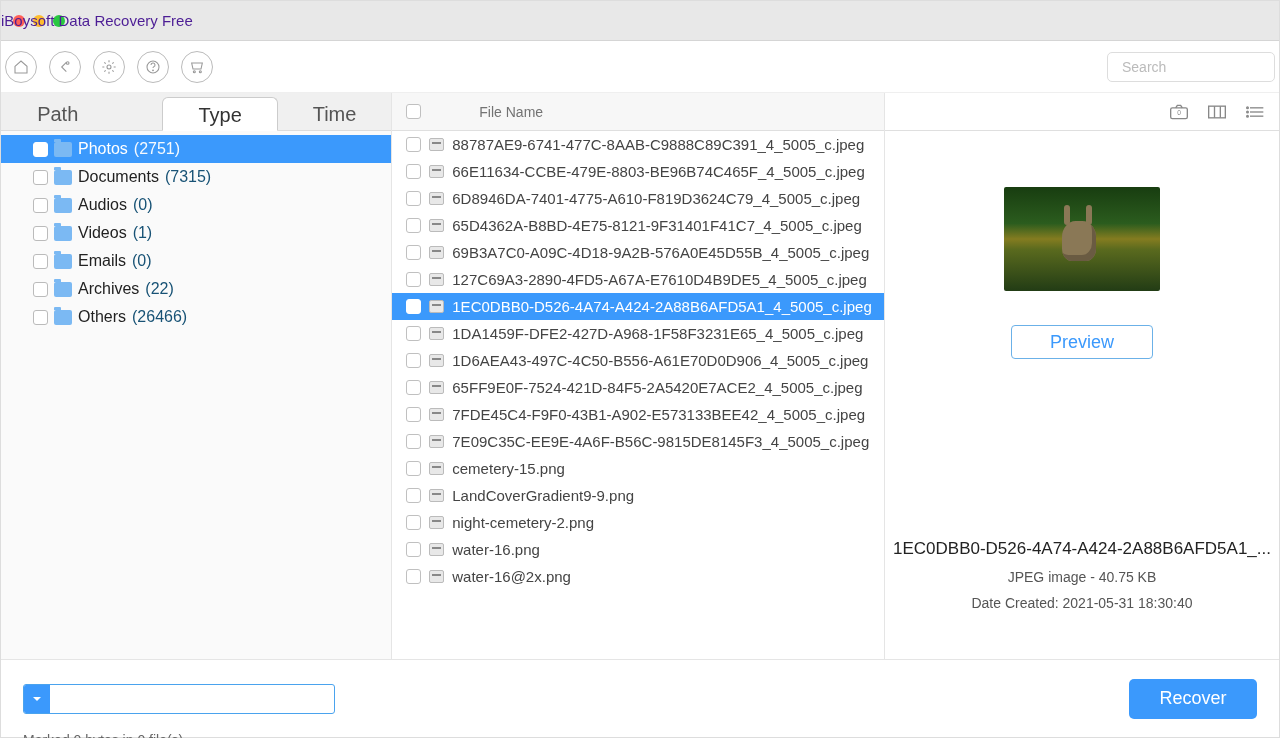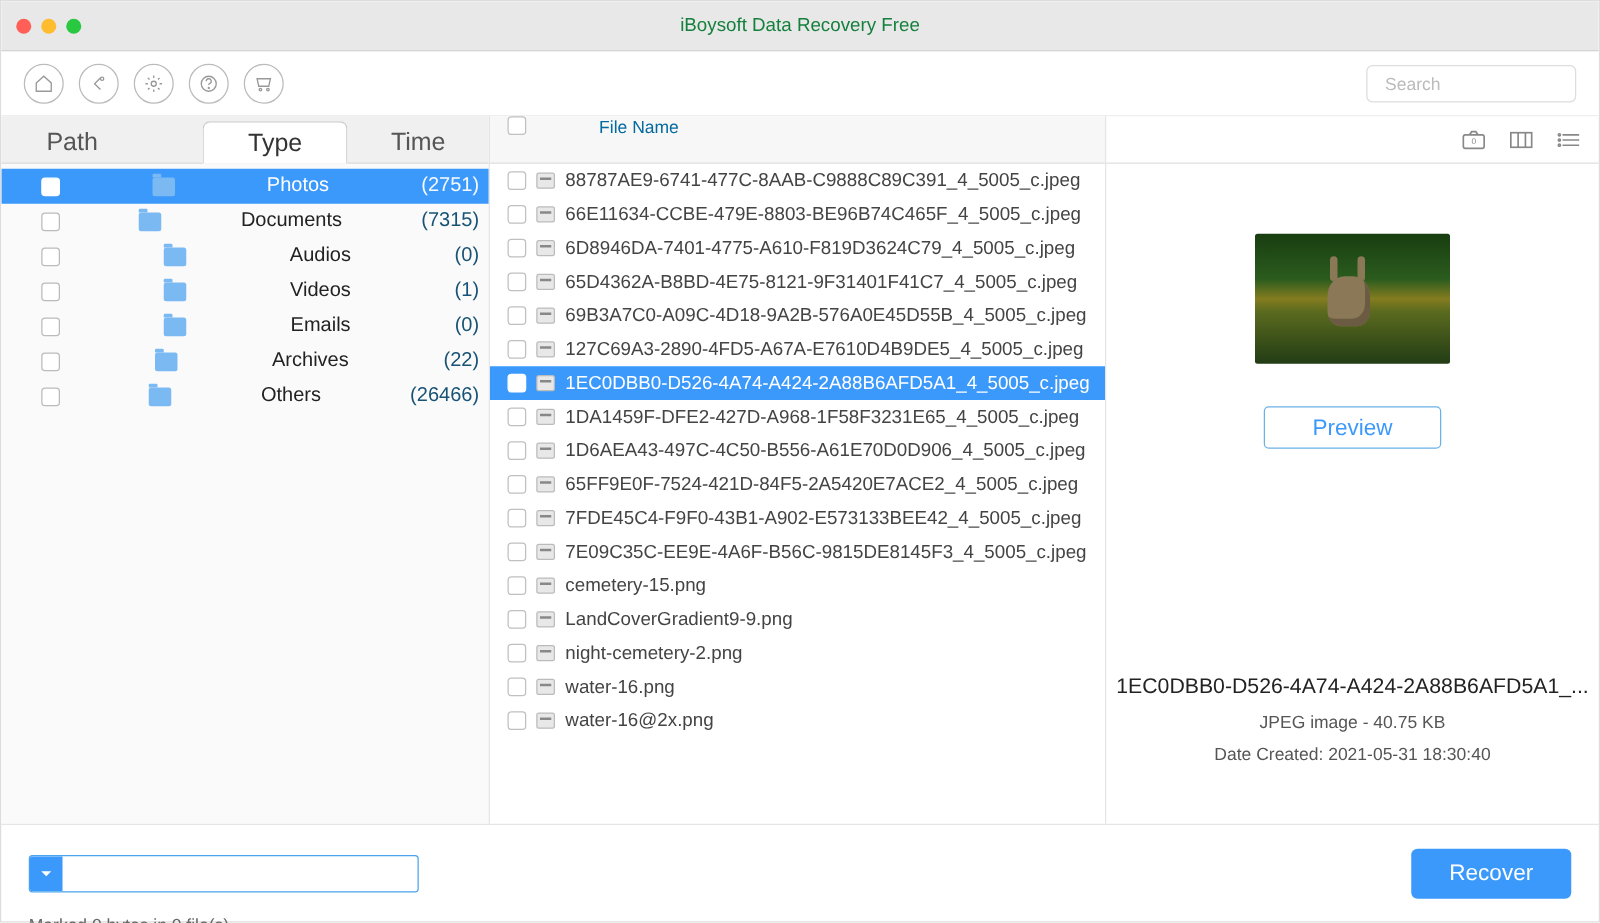--- a/index.html
+++ b/index.html
@@ -24,31 +24,31 @@
     border-bottom: 1px solid #d5d5d5;
     position: relative;
   }
   .traffic-lights { display: flex; gap: 8px; }
   .tl { width: 12px; height: 12px; border-radius: 50%; }
   .tl-red { background: #ff5f57; }
   .tl-yellow { background: #febc2e; }
   .tl-green { background: #28c840; }
   .title {
     position: absolute;
-    left: 0; right: 0; text-align: center;
+    left: 0; right: 0; 
     font-size: 15px;
-    color: #15803d;
+    color: #4c1d95;
     pointer-events: none;
   }
   .toolbar {
     height: 52px;
     background: #fff;
     display: flex;
     align-items: center;
-    padding: 0 18px;
+    padding: 0 4px;
     gap: 12px;
     border-bottom: 1px solid #efefef;
   }
   .tool-btn {
     width: 32px; height: 32px; border: 1.5px solid #bbb; border-radius: 50%;
     display: flex; align-items: center; justify-content: center;
     color: #999;
     cursor: pointer;
   }
   .tool-btn svg { width: 16px; height: 16px; stroke: #999; fill: none; stroke-width: 1.6; }
@@ -79,21 +79,21 @@
     border-top: 1px solid transparent;
   }
   .tab.active {
     background: #fff; border: 1px solid #ccc; border-bottom: 1px solid #fff;
     border-radius: 6px 6px 0 0; color: #333;
     position: relative; top: 1px; margin-left: 48px;
   }
   .category-list { flex: 1; overflow: auto; padding-top: 4px; }
   .cat-row {
     display: flex; align-items: center; height: 28px; padding: 0 8px 0 32px; gap: 6px;
-    cursor: pointer; font-size: 16px; justify-content: space-between;
+    cursor: pointer; font-size: 16px;
   }
   .cat-row.selected { background: #3b99fc; color: #fff; }
   .cat-row .chk {
     width: 15px; height: 15px; border: 1px solid #bbb; border-radius: 3px; background: #fff;
     flex-shrink: 0;
   }
   .cat-row.selected .chk { border-color: #fff; }
   .folder-ico {
     width: 18px; height: 15px; background: #7bb9f3; border-radius: 2px; flex-shrink: 0;
     position: relative;
@@ -103,21 +103,21 @@
   }
   .cat-count { color: inherit; opacity: .95; }
   .cat-row:not(.selected) .cat-name { color: #222; }
   .cat-row:not(.selected) .cat-count { color: #0c4a6e; }
 
   .mid-pane {
     width: 510px; border-right: 1px solid #e5e5e5; display: flex; flex-direction: column;
   }
   .mid-header {
     height: 38px; background: #f7f7f7; border-bottom: 1px solid #dfdfdf;
-    display: flex; align-items: flex-start; padding-left: 14px; gap: 24px; font-size: 14px; color: #0369a1;
+    display: flex; align-items: center; padding-left: 14px; gap: 24px; font-size: 14px; color: #737373;
   }
   .mid-header .hchk {
     width: 15px; height: 15px; border: 1px solid #c0c0c0; border-radius: 3px; background:#fff;
   }
   .file-list { flex: 1; overflow: auto; }
   .file-row {
     display: flex; align-items: center; height: 27px; padding-left: 14px; gap: 8px;
     font-size: 15px; color: #444; cursor: pointer;
   }
   .file-row.selected { background: #3b99fc; color: #fff; }

